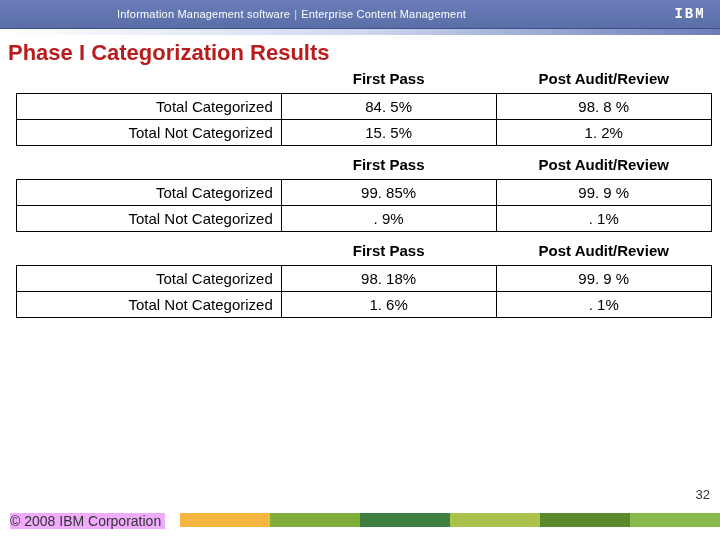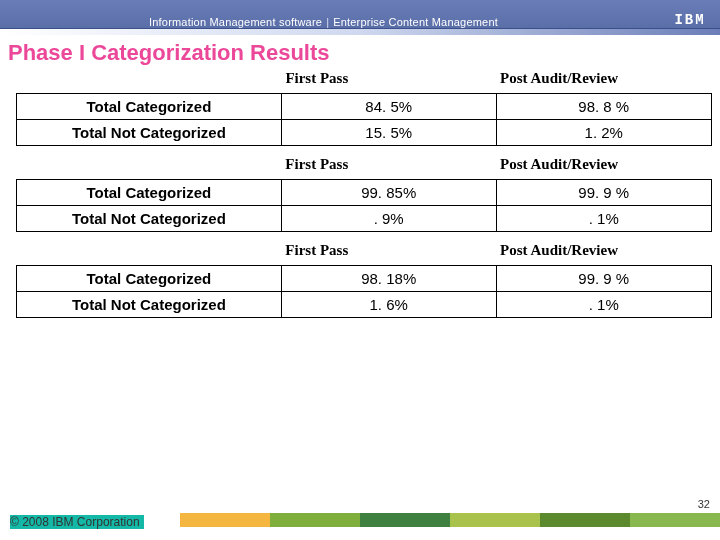--- a/index.html
+++ b/index.html
@@ -16,22 +16,21 @@
     width: 720px;
     height: 540px;
     box-sizing: border-box;
   }
   .topbar {
     position: relative;
     height: 28px;
     background: linear-gradient(#6a7db8, #5a6ea8);
     border-bottom: 1px solid #3b4f8a;
     display: flex;
-    align-items: flex-end;
-    gap: 32px;
+    align-items: center;
   }
   .topbar-left-block {
     width: 108px;
     background: #ffffff;
     border-right: 3px solid #3b4f8a;
   }
   .topbar-crumb {
     flex: 1;
     display: flex;
     align-items: center;
@@ -64,61 +63,61 @@
     left: 0;
     right: 0;
     top: 34px;
     bottom: 34px;
     padding: 2px 8px 0 8px;
     box-sizing: border-box;
   }
   .section-title {
     font-size: 22px;
     font-weight: bold;
-    color: #ec4899;
+    color: #b91c1c;
     margin: 4px 0 2px 0;
   }
   table.results {
     width: 696px;
     border-collapse: collapse;
     margin: 0 0 8px 8px;
   }
   table.results th {
-    font-family: Liberation Serif, serif;
+    font-family: Liberation Sans, sans-serif;
     font-size: 15px;
     font-weight: bold;
-    text-align: left;
+    text-align: center;
     padding: 2px 4px 6px 4px;
     border: none;
     margin-top: 12px;
   }
   table.results th.rowhead-col {
     width: 250px;
   }
   table.results td {
     border: 1px solid #000000;
     padding: 4px 8px;
     font-size: 15px;
   }
   table.results td.rowlabel {
     font-family: Arial, sans-serif;
-    font-weight: bold;
-    text-align: center;
+    font-weight: normal;
+    text-align: right;
     width: 250px;
   }
   table.results td.val {
     font-family: Liberation Sans, sans-serif;
     text-align: center;
     width: 200px;
   }
   .pagenum {
     position: absolute;
     right: 10px;
-    bottom: 30px;
-    font-size: 11px;
+    bottom: 38px;
+    font-size: 13px;
     color: #333333;
   }
   .footer {
     position: absolute;
     left: 0;
     bottom: 5px;
     width: 100%;
     height: 22px;
   }
   .footer-stripe {
@@ -133,23 +132,23 @@
   .fs2 { flex: 1; background: #f4b63f; }
   .fs3 { flex: 1; background: #7fae3c; }
   .fs4 { flex: 1; background: #3f7f3f; }
   .fs5 { flex: 1; background: #a8c24b; }
   .fs6 { flex: 1; background: #5b8a2e; }
   .fs7 { flex: 1; background: #88b84e; }
   .copyright {
     position: absolute;
     left: 10px;
     bottom: 6px;
-    font-size: 12px;
+    font-size: 14px;
     color: #333333;
-    background: #14b8a6;
+    background: #f0abfc;
     padding: 0 4px 0 0;
   }
 </style>
 </head>
 <body>
 
 <div class="slide">
 
   <div class="topbar">
     <div class="topbar-left-block"></div>

